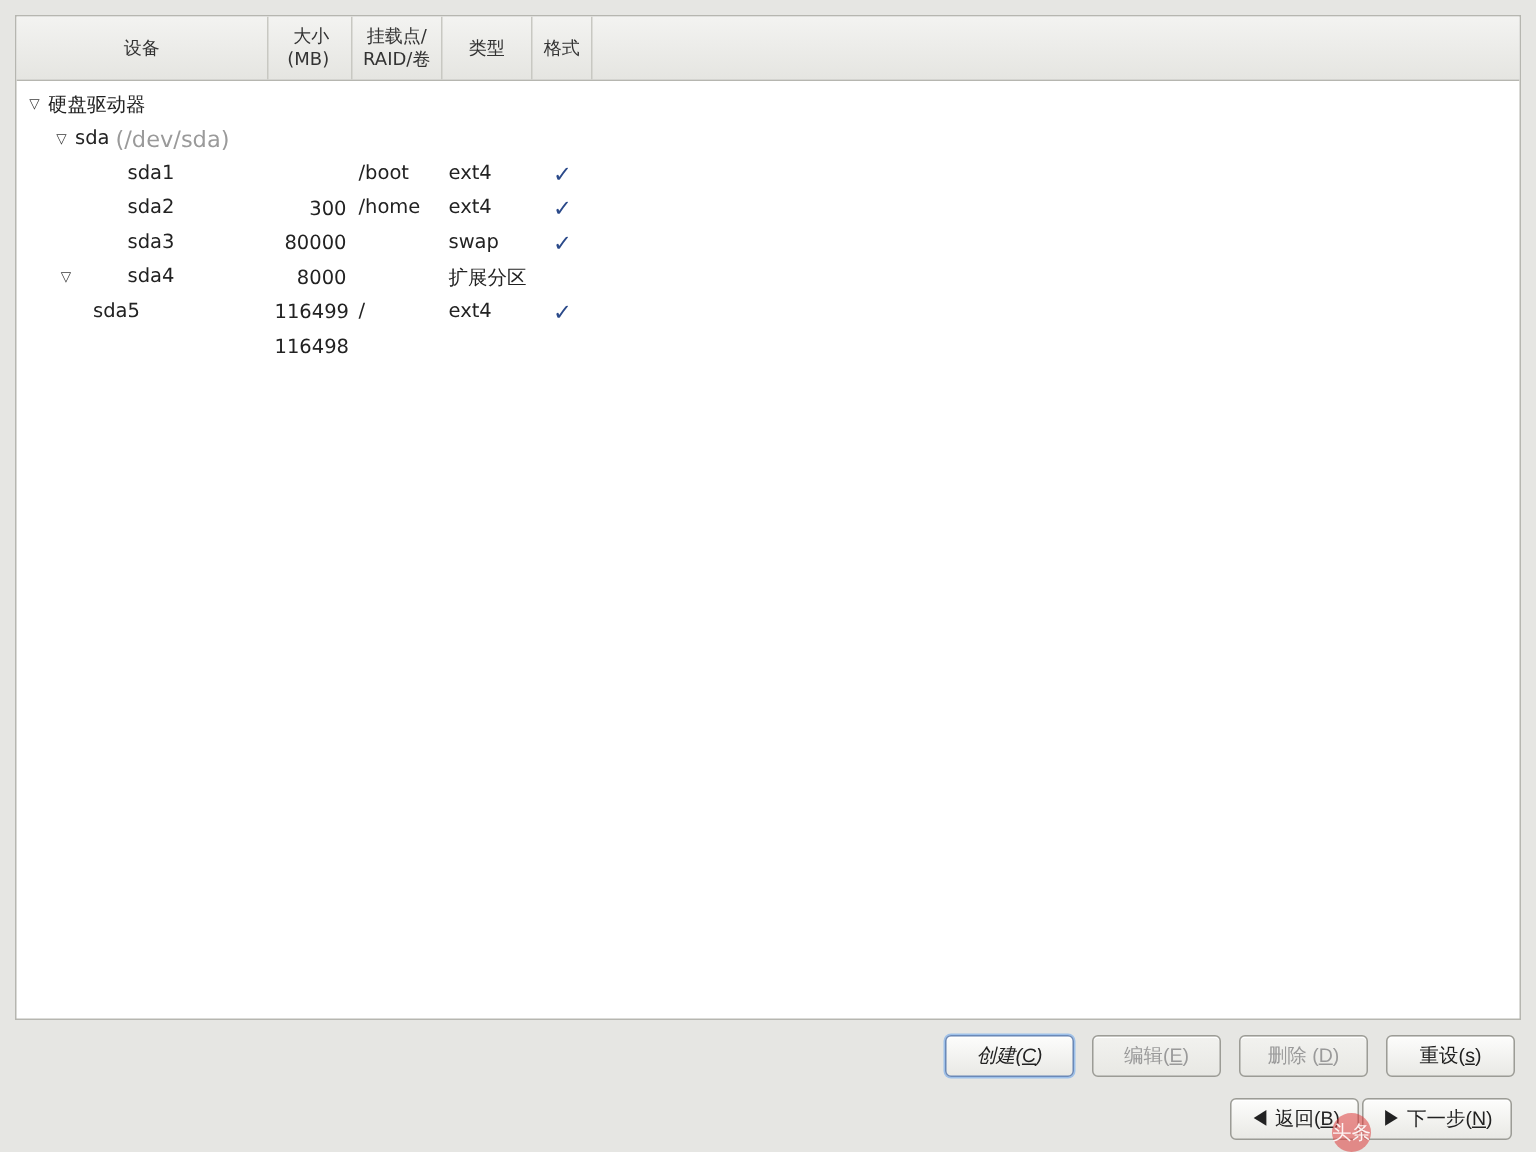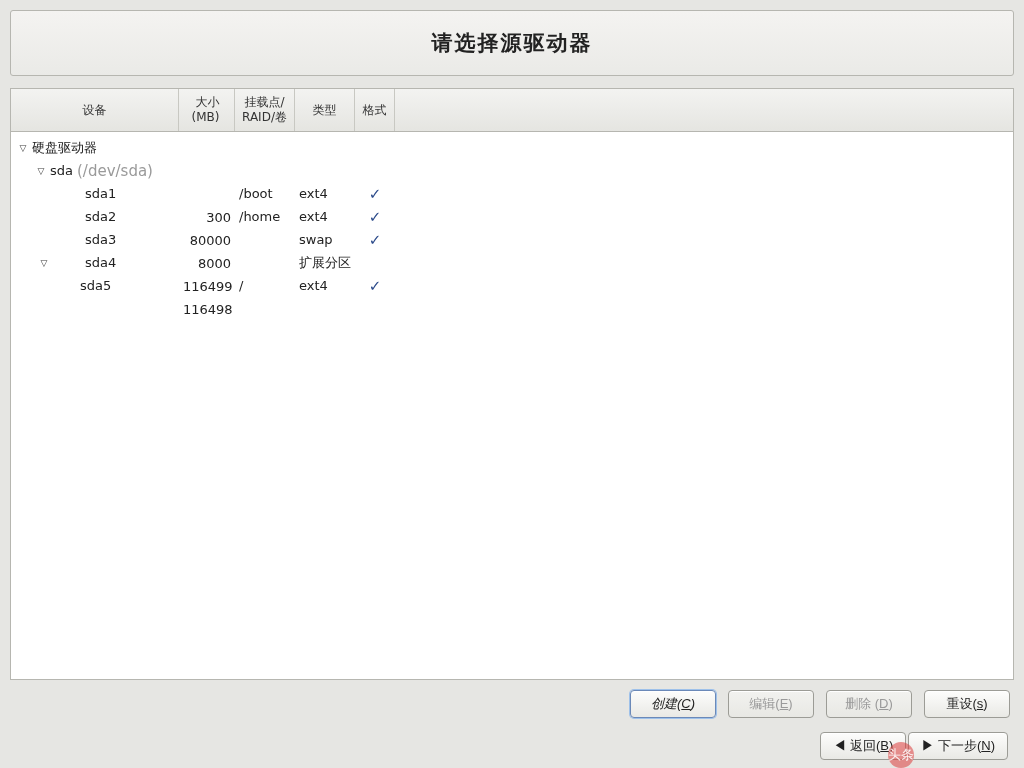--- a/index.html
+++ b/index.html
@@ -76,21 +76,21 @@
     margin-right: 3px;
     color: #3a3a3a;
     font-size: 9px;
     cursor: pointer;
     user-select: none;
   }
   .indent-0 .cell.col-dev { padding-left: 6px; }
   .indent-1 .cell.col-dev { padding-left: 24px; }
   .indent-2 .cell.col-dev { padding-left: 42px; gap: 32px; }
   .indent-2 .cell.col-dev .expander { margin-left: -15px; } 
-  .indent-3 .cell.col-dev { padding-left: 54px; }
+  .indent-3 .cell.col-dev { padding-left: 36px; }
   .cell.col-size { text-align: right; padding-right: 4px; margin-top: 48px; }
   .cell.col-mount { padding-left: 4px; }
   .cell.col-type  { padding-left: 4px; }
   .cell.col-fmt   { text-align: center; color: #2b4a8a; font-size: 15px; }
   .devpath { color: #9a9a9a; font-size: 15px; margin-left: 4px; }
 
   .button-row {
     display: flex;
     justify-content: flex-end;
     gap: 12px;
@@ -146,23 +146,20 @@
     font-size: 13px;
   }
 
   .check { font-family: "DejaVu Sans", sans-serif; }
 </style>
 </head>
 <body>
 
 <div class="page">
 
-  <div class="title-panel">
-    <h1>请选择源驱动器</h1>
-  </div>
 
   <div class="table-panel">
     <div class="thead">
       <div class="th col-dev">
           <span>设备</span>
         </div>
       <div class="th col-size">
           <span style="white-space:pre-line;">大小
 (MB)</span>
         </div>

